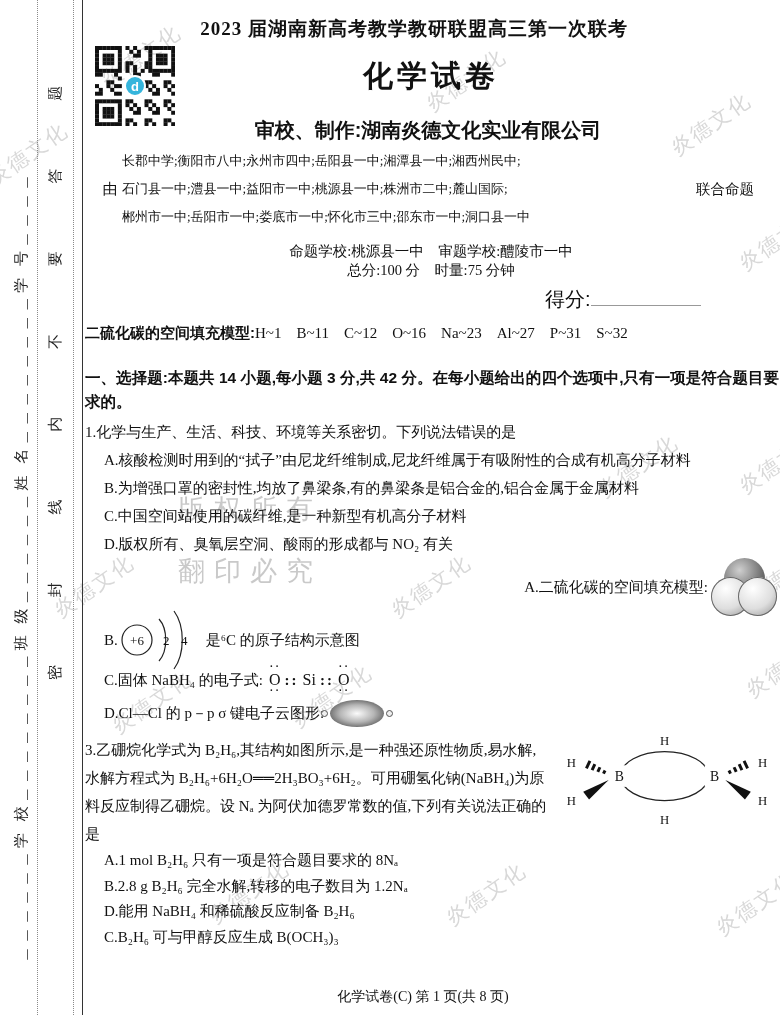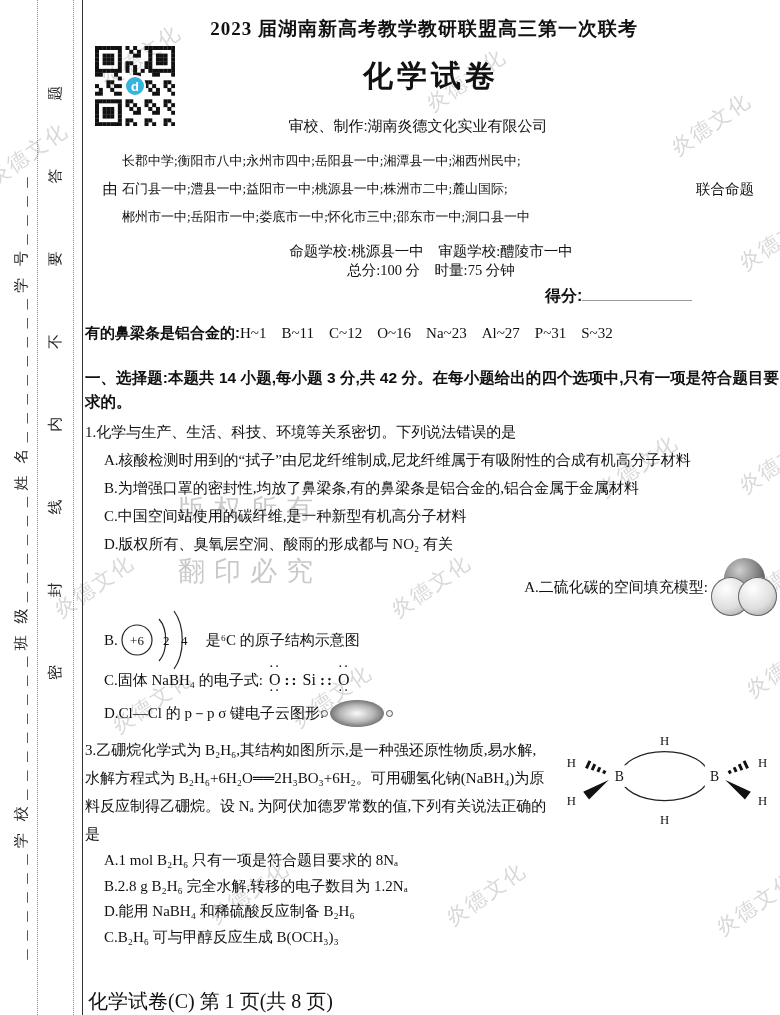--- a/index.html
+++ b/index.html
@@ -27,55 +27,55 @@
   .sidebar-rot {
     position:absolute; z-index:2; white-space:nowrap;
     transform:rotate(-90deg); transform-origin:0 0;
     font-size:15px; color:#222;
   }
   .sidebar-rot.labels { left:12px; top:962px; letter-spacing:4px; }
   .sidebar-rot.seal   { left:46px; top:680px; letter-spacing:32px; }
   
   .content { position:relative; z-index:1; }
   .exam-header {
-    position:absolute; left:78px; top:16px; width:692px; text-align:center;
+    position:absolute; left:68px; top:16px; width:692px; text-align:center;
     font-weight:bold; font-size:19px; letter-spacing:1px;
     font-family:"Liberation Serif", serif;
   }
   .qr-box { position:absolute; left:95px; top:46px; width:80px; height:80px; }
   .qr-box svg { display:block; }
   .qr-logo {
     position:absolute; left:29px; top:29px; width:22px; height:22px; border-radius:50%;
     background:#35b5dc; border:2px solid #fff; color:#fff; font-weight:bold;
     font-family:"Liberation Sans", sans-serif; font-size:13px;
     display:flex; align-items:center; justify-content:center;
   }
   .paper-title {
     position:absolute; left:85px; top:56px; width:692px; text-align:center;
     font-weight:bold; font-size:30px; letter-spacing:4px;
     font-family:"Liberation Sans", sans-serif;
   }
   .producer {
-    position:absolute; left:72px; top:117px; width:692px; text-align:center;
-    font-weight:normal; font-size:15px; font-family:"Liberation Sans", sans-serif;
+    position:absolute; left:82px; top:117px; width:692px; text-align:center;
+    font-weight:bold; font-size:20px; font-family:"Liberation Sans", sans-serif;
   }
   .schools-row {
     position:absolute; left:98px; top:147px; width:664px;
     display:flex; align-items:center;
   }
   .by-label { width:24px; text-align:center; font-size:15px; flex:none; }
   .school-lines { flex:1 1 auto; text-align:left; font-size:13px; line-height:28px; }
   .joint-label { width:66px; flex:none; font-size:14.5px; }
   .proposer-line, .total-line {
     position:absolute; left:85px; width:692px; text-align:center; font-size:14.5px;
   }
   .proposer-line { top:242px; }
   .total-line { top:261px; }
   .score-box { position:absolute; left:545px; top:286px; font-family:"Liberation Sans", sans-serif; }
-  .score-box .lbl { font-weight:bold; font-size:16px; }
+  .score-box .lbl { font-weight:normal; font-size:20px; }
   .score-blank { display:inline-block; width:110px; height:15px; border-bottom:1.5px solid #999; }
   .atomic-line { position:absolute; left:85px; top:324px; width:692px; font-size:15px; }
   .atomic-line .lbl { font-weight:bold; font-family:"Liberation Sans", sans-serif; }
   .section-heading {
     position:absolute; left:85px; top:366px; width:694px;
     font-weight:bold; font-size:15.5px; line-height:23.5px; text-align:justify;
     font-family:"Liberation Sans", sans-serif;
   }
   
   .body-flow { position:absolute; left:85px; top:418px; width:692px; line-height:28px; }
@@ -104,21 +104,21 @@
   .nuc-l { left:-9px; } .nuc-r { right:-9px; }
   
   .eform { display:inline-flex; align-items:center; margin-left:6px; font-size:16px; }
   .atom-stack { display:inline-flex; flex-direction:column; align-items:center; line-height:1; }
   .dts { font-style:normal; font-size:14px; height:8px; line-height:6px; letter-spacing:1px; }
   .pairsep { margin:0 4px; letter-spacing:2px; font-weight:bold; font-size:15px; }
   
   .q3-block { margin-top:6px; }
   .q3-fig { float:right; width:220px; height:100px; margin:-6px 0 4px 8px; }
   .q3-opts { line-height:25.5px; }
-  .footer { position:absolute; left:88px; top:988px; width:692px; text-align:left; font-size:20px; }
+  .footer { position:absolute; left:77px; top:988px; width:692px; text-align:center; font-size:14px; }
   svg text { font-family:"Liberation Serif", serif; fill:#111; }
 </style>
 </head>
 <body>
 
 <div class="page">
 
   <div id="wm-layer">
       <div class="wm" style="left: 95px; top: 42px;">炎德文化</div>
       <div class="wm" style="left: 420px; top: 66px;">炎德文化</div>
@@ -357,21 +357,21 @@
     </div>
 
     <div class="proposer-line">命题学校:桃源县一中　审题学校:醴陵市一中</div>
     <div class="total-line">总分:100 分　时量:75 分钟</div>
 
     <div class="score-box">
       <span class="lbl">得分:</span><span class="score-blank"></span>
     </div>
 
     <div class="atomic-line">
-      <span class="lbl">有的鼻梁条是铝合金的:</span><span>H~1　B~11　C~12　O~16　Na~23　Al~27　P~31　S~32</span>
+      <span class="lbl">二硫化碳的空间填充模型:</span><span>H~1　B~11　C~12　O~16　Na~23　Al~27　P~31　S~32</span>
     </div>
 
     <div class="section-heading">一、选择题:本题共 14 小题,每小题 3 分,共 42 分。在每小题给出的四个选项中,只有一项是符合题目要求的。</div>
 
     <div class="body-flow">
 
       <div>
         <div><span>1.</span><span>化学与生产、生活、科技、环境等关系密切。下列说法错误的是</span></div>
         <div class="opt">A.核酸检测时用到的“拭子”由尼龙纤维制成,尼龙纤维属于有吸附性的合成有机高分子材料</div>
         <div class="opt">B.为增强口罩的密封性,均放了鼻梁条,有的鼻梁条是铝合金的,铝合金属于金属材料</div>

